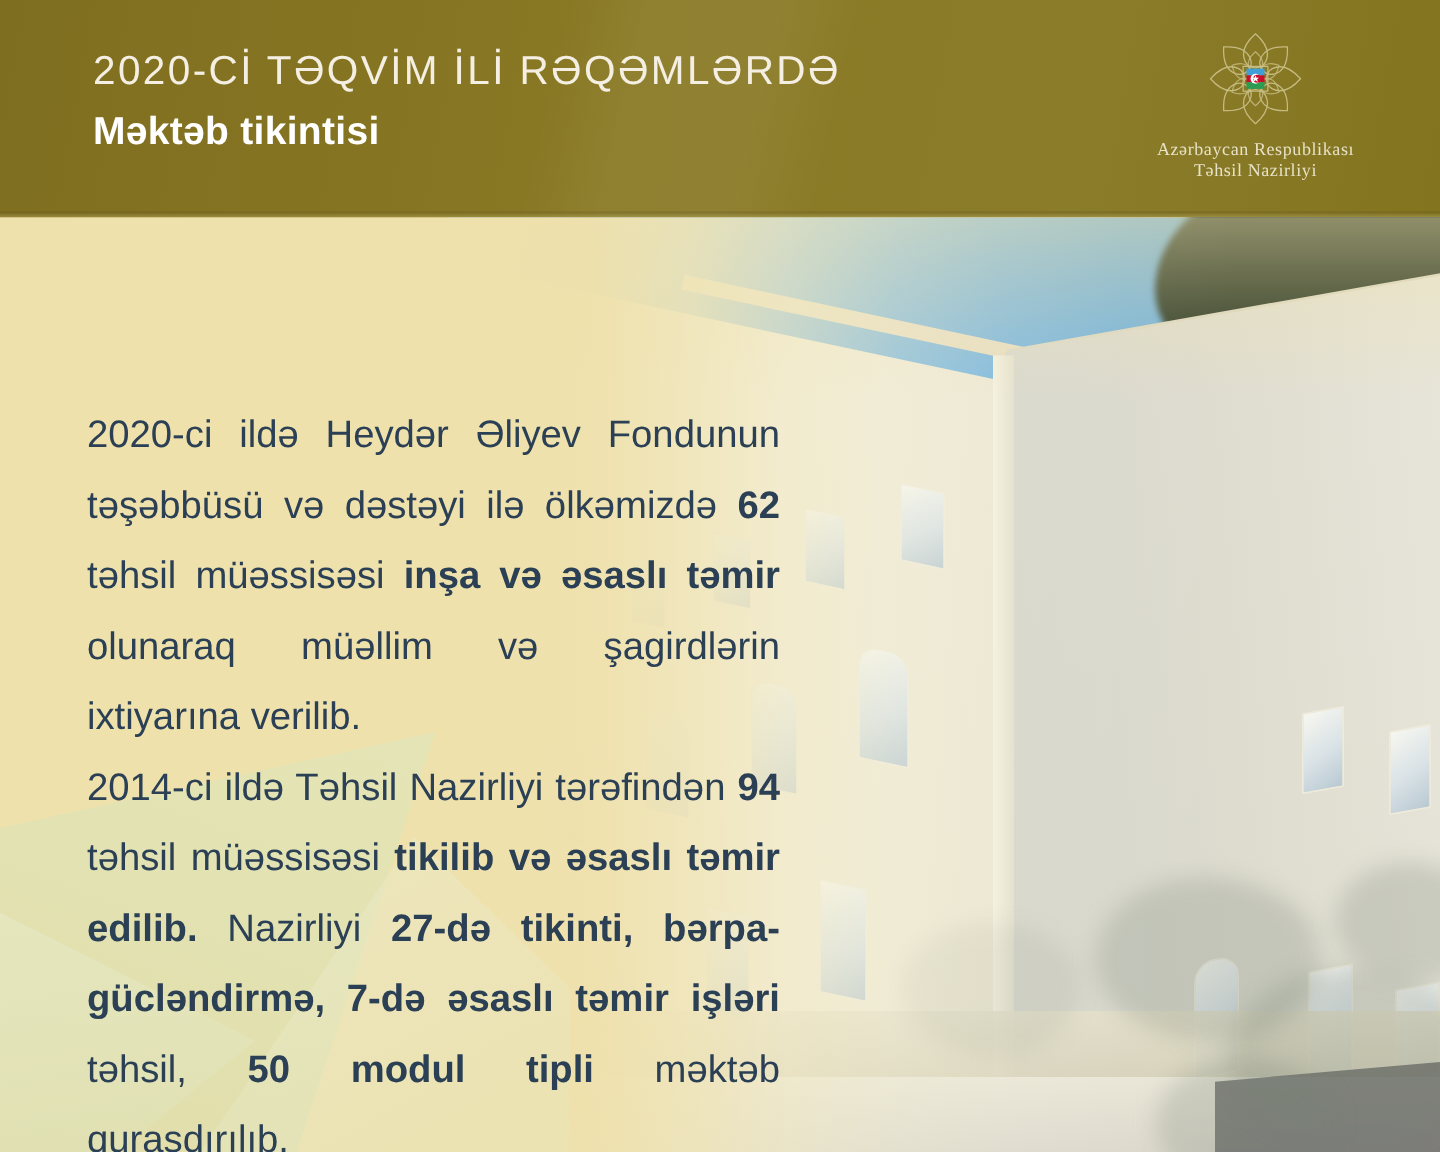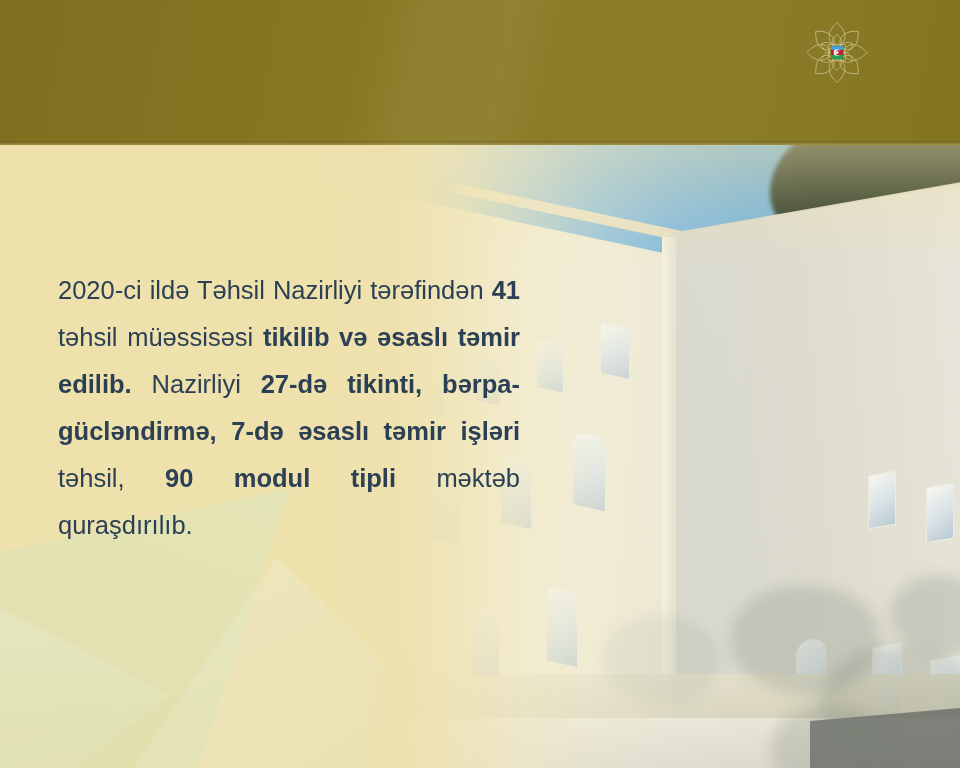--- a/index.html
+++ b/index.html
@@ -252,20 +252,24 @@
   #body-text p { margin: 0; }
   #body-text b { font-weight: bold; }
 </style>
 </head>
 <body>
 
 <div id="poster" style="background: rgb(239, 225, 172);">
 
   <div id="header-bar">
 
+    <div id="header-titles">
+      <div id="title-line1" style="color: rgb(244, 239, 226);">2020-Cİ TƏQVİM İLİ RƏQƏMLƏRDƏ</div>
+      <div id="title-line2">Məktəb tikintisi</div>
+    </div>
 
     <div id="logo-block">
       <svg id="logo-mark" viewBox="0 0 100 96">
         <g fill="none" stroke="#C9BE84" stroke-width="1.15" opacity="0.95">
 
           <g transform="translate(50,46)">
             <g>
               <path d="M0,-40 C9,-32 13,-23 9,-15 C5,-8 -5,-8 -9,-15 C-13,-23 -9,-32 0,-40 Z"></path>
             </g>
             <g transform="rotate(45)">
@@ -305,20 +309,24 @@
         <g transform="translate(50,46)">
           <rect x="-8" y="-9" width="16" height="6" fill="#3F9FD6"></rect>
           <rect x="-8" y="-3" width="16" height="6" fill="#C8102E"></rect>
           <rect x="-8" y="3" width="16" height="6" fill="#2E9B52"></rect>
           <circle cx="0" cy="0" r="4.4" fill="#FFFFFF"></circle>
           <circle cx="1.5" cy="0" r="3.5" fill="#C8102E"></circle>
           <path d="M0,-3.2 L0.9,-0.9 L3.2,-0.9 L1.4,0.5 L2.1,2.8 L0,1.4 L-2.1,2.8 L-1.4,0.5 L-3.2,-0.9 L-0.9,-0.9 Z" fill="#FFFFFF"></path>
         </g>
       </svg>
 
+      <div id="logo-caption" style="color: rgb(232, 226, 200);">
+        <span class="lc-line">Azərbaycan Respublikası</span>
+        <span class="lc-line">Təhsil Nazirliyi</span>
+      </div>
     </div>
   </div>
 
   <div id="stage" style="background: rgb(239, 225, 172);">
 
     <div id="photo">
       <div class="sky"></div>
 
       <div class="tree" style="left:470px; top:-30px;  width:230px; height:150px;"></div>
       <div class="tree" style="left:600px; top:60px;   width:110px; height:120px;"></div>
@@ -364,17 +372,18 @@
 
       <div id="photo-top-fade"></div>
       <div id="photo-fade"></div>
     </div>
 
     <div class="facet" id="facet-a"></div>
     <div class="facet" id="facet-b"></div>
     <div class="facet" id="facet-c"></div>
 
     <div id="body-text" style="color: rgb(43, 64, 85);">
-      <p><span>2020-ci ildə Təhsil Nazirliyi tərəfindən </span><b>41</b><span> təhsil müəssisəsi </span><b>tikilib və əsaslı təmir edilib.</b><span> Nazirliyi </span><b>27-də tikinti, bərpa-gücləndirmə, 7-də əsaslı təmir işləri</b><span> təhsil, </span><b>90 modul tipli</b><span> məktəb quraşdırılıb.</span></p>
+      <p><span>2020-ci ildə Heydər Əliyev Fondunun təşəbbüsü və dəstəyi ilə ölkəmizdə </span><b>62</b><span> təhsil müəssisəsi </span><b>inşa və əsaslı təmir</b><span> olunaraq müəllim və şagirdlərin ixtiyarına verilib.</span></p>
+      <p><span>2014-ci ildə Təhsil Nazirliyi tərəfindən </span><b>94</b><span> təhsil müəssisəsi </span><b>tikilib və əsaslı təmir edilib.</b><span> Nazirliyi </span><b>27-də tikinti, bərpa-gücləndirmə, 7-də əsaslı təmir işləri</b><span> təhsil, </span><b>50 modul tipli</b><span> məktəb quraşdırılıb.</span></p>
     </div>
   </div>
 
 </div>
 
 </body></html>

